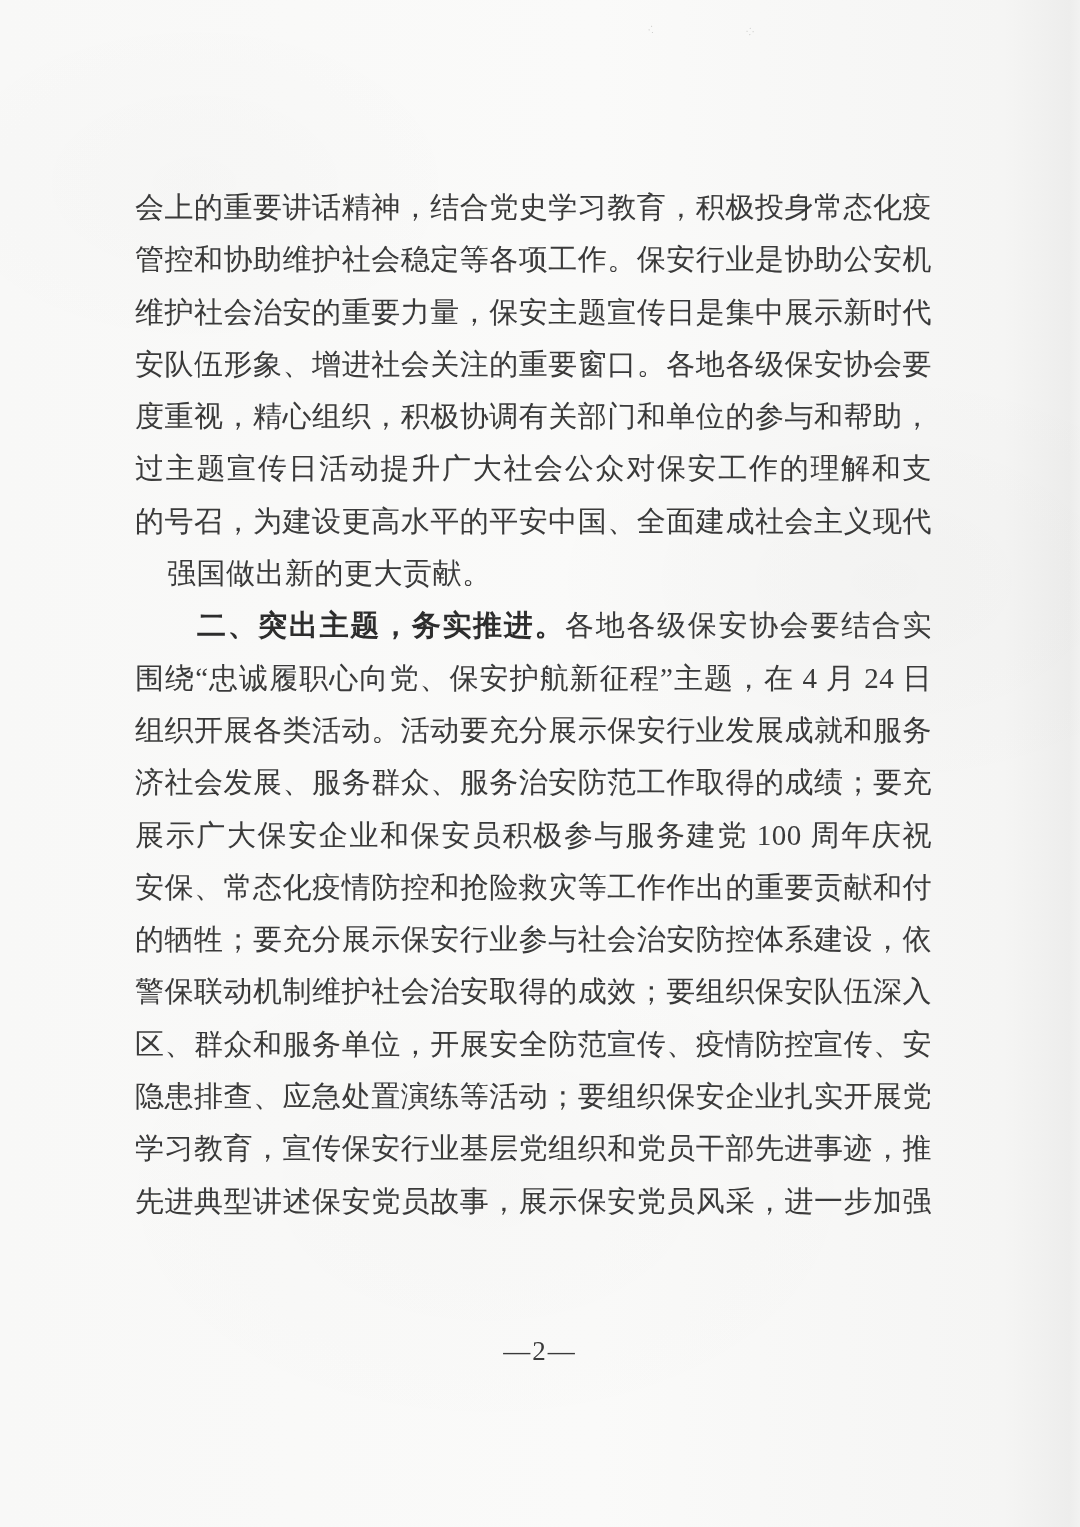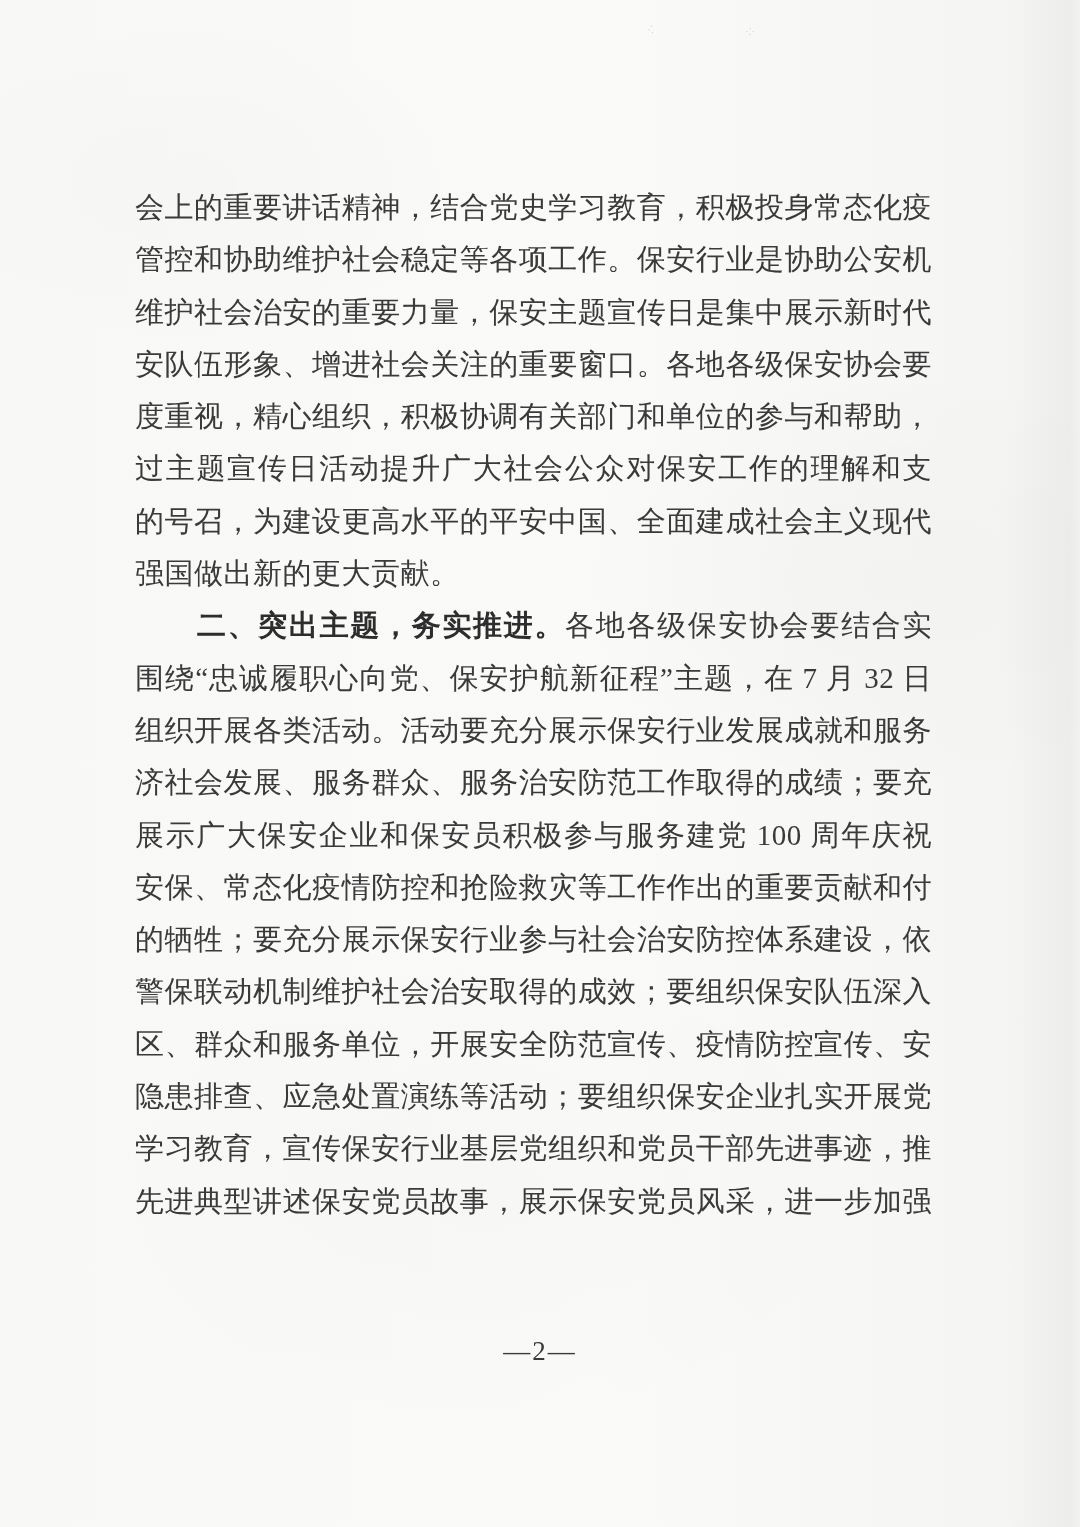--- a/index.html
+++ b/index.html
@@ -51,20 +51,21 @@
     line-height: 52.3px;
     height: 52.3px;
     text-align: justify;
     text-align-last: justify;
     white-space: normal;
     overflow: hidden;
     letter-spacing: 0.5px;
   }
   .line.para-end {
     text-align-last: left;
+    margin-left: 32px;
   }
   .line.indent {
     text-indent: 62px;
   }
   .bold-prefix {
     font-family: Liberation Sans, sans-serif;
     font-weight: 700;
     color: #2d2d2d;
   }
   .page-number {
@@ -88,21 +89,21 @@
   <div class="text-block" id="text-block">
       <div class="line">会上的重要讲话精神，结合党史学习教育，积极投身常态化疫情</div>
       <div class="line">管控和协助维护社会稳定等各项工作。保安行业是协助公安机关</div>
       <div class="line">维护社会治安的重要力量，保安主题宣传日是集中展示新时代保</div>
       <div class="line">安队伍形象、增进社会关注的重要窗口。各地各级保安协会要高</div>
       <div class="line">度重视，精心组织，积极协调有关部门和单位的参与和帮助，通</div>
       <div class="line">过主题宣传日活动提升广大社会公众对保安工作的理解和支持，</div>
       <div class="line">的号召，为建设更高水平的平安中国、全面建成社会主义现代化</div>
       <div class="line para-end">强国做出新的更大贡献。</div>
       <div class="line indent"><span class="bold-prefix">二、突出主题，务实推进。</span><span>各地各级保安协会要结合实际，</span></div>
-      <div class="line">围绕“忠诚履职心向党、保安护航新征程”主题，在 7 月 32 日</div>
+      <div class="line">围绕“忠诚履职心向党、保安护航新征程”主题，在 4 月 24 日</div>
       <div class="line">组织开展各类活动。活动要充分展示保安行业发展成就和服务经</div>
       <div class="line">济社会发展、服务群众、服务治安防范工作取得的成绩；要充分</div>
       <div class="line">展示广大保安企业和保安员积极参与服务建党 100 周年庆祝活动</div>
       <div class="line">安保、常态化疫情防控和抢险救灾等工作作出的重要贡献和付出</div>
       <div class="line">的牺牲；要充分展示保安行业参与社会治安防控体系建设，依托</div>
       <div class="line">警保联动机制维护社会治安取得的成效；要组织保安队伍深入社</div>
       <div class="line">区、群众和服务单位，开展安全防范宣传、疫情防控宣传、安全</div>
       <div class="line">隐患排查、应急处置演练等活动；要组织保安企业扎实开展党史</div>
       <div class="line">学习教育，宣传保安行业基层党组织和党员干部先进事迹，推树</div>
       <div class="line">先进典型讲述保安党员故事，展示保安党员风采，进一步加强党</div>

